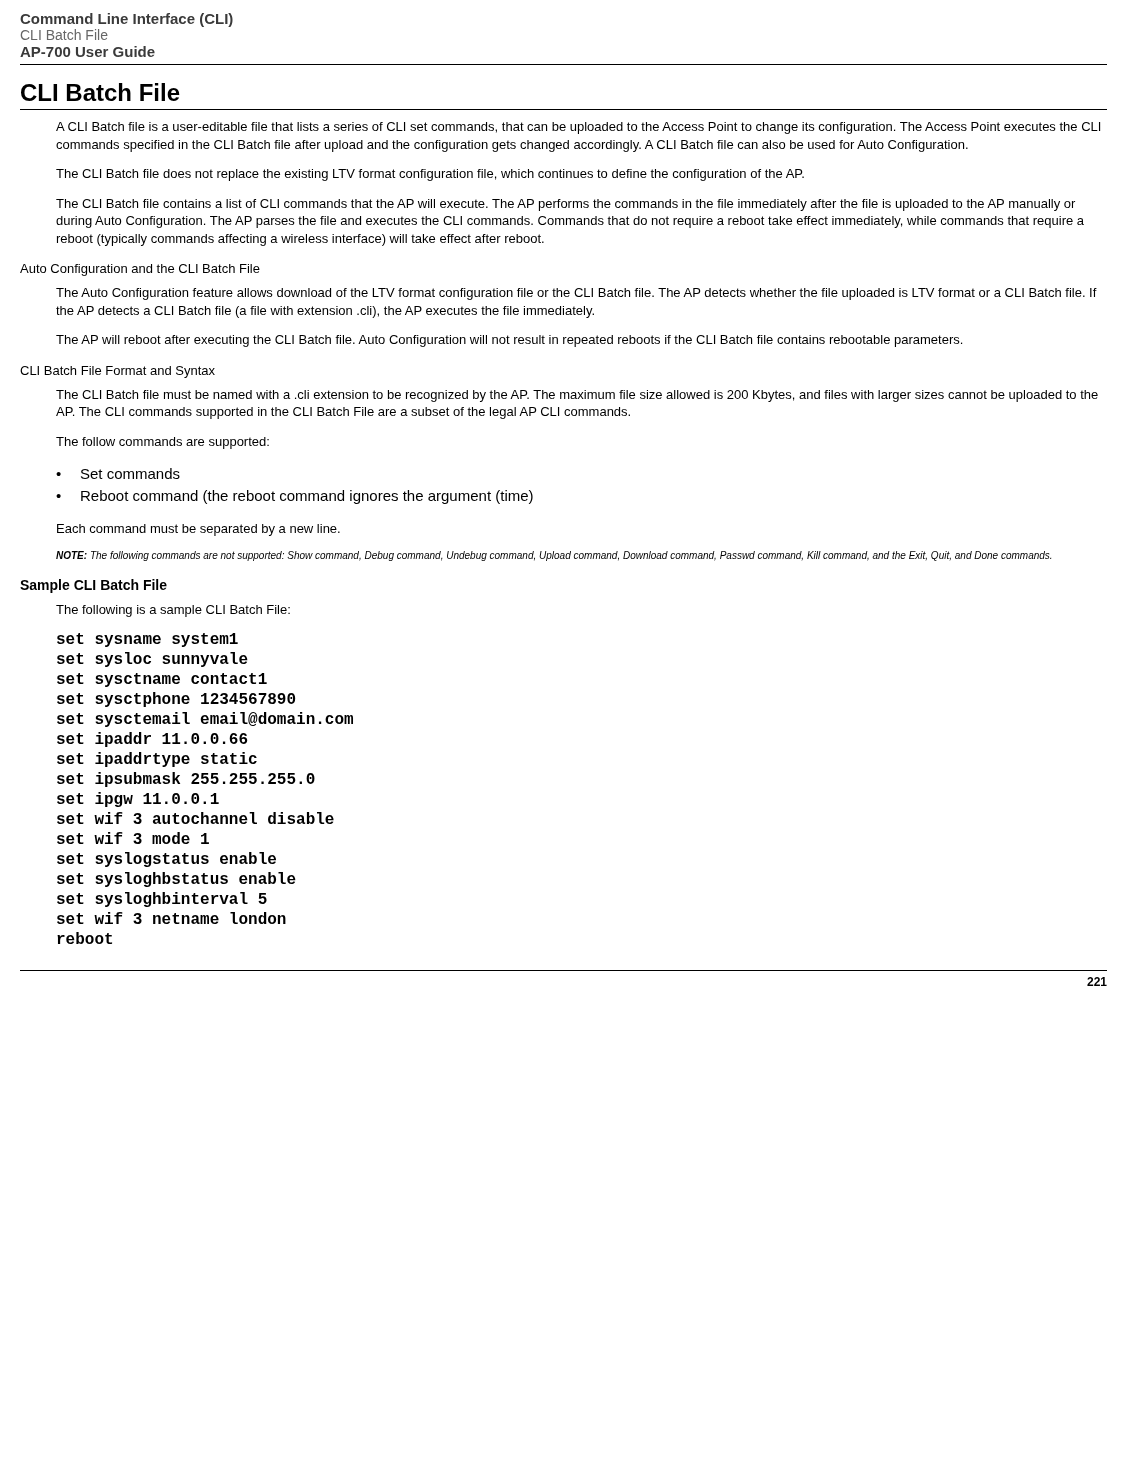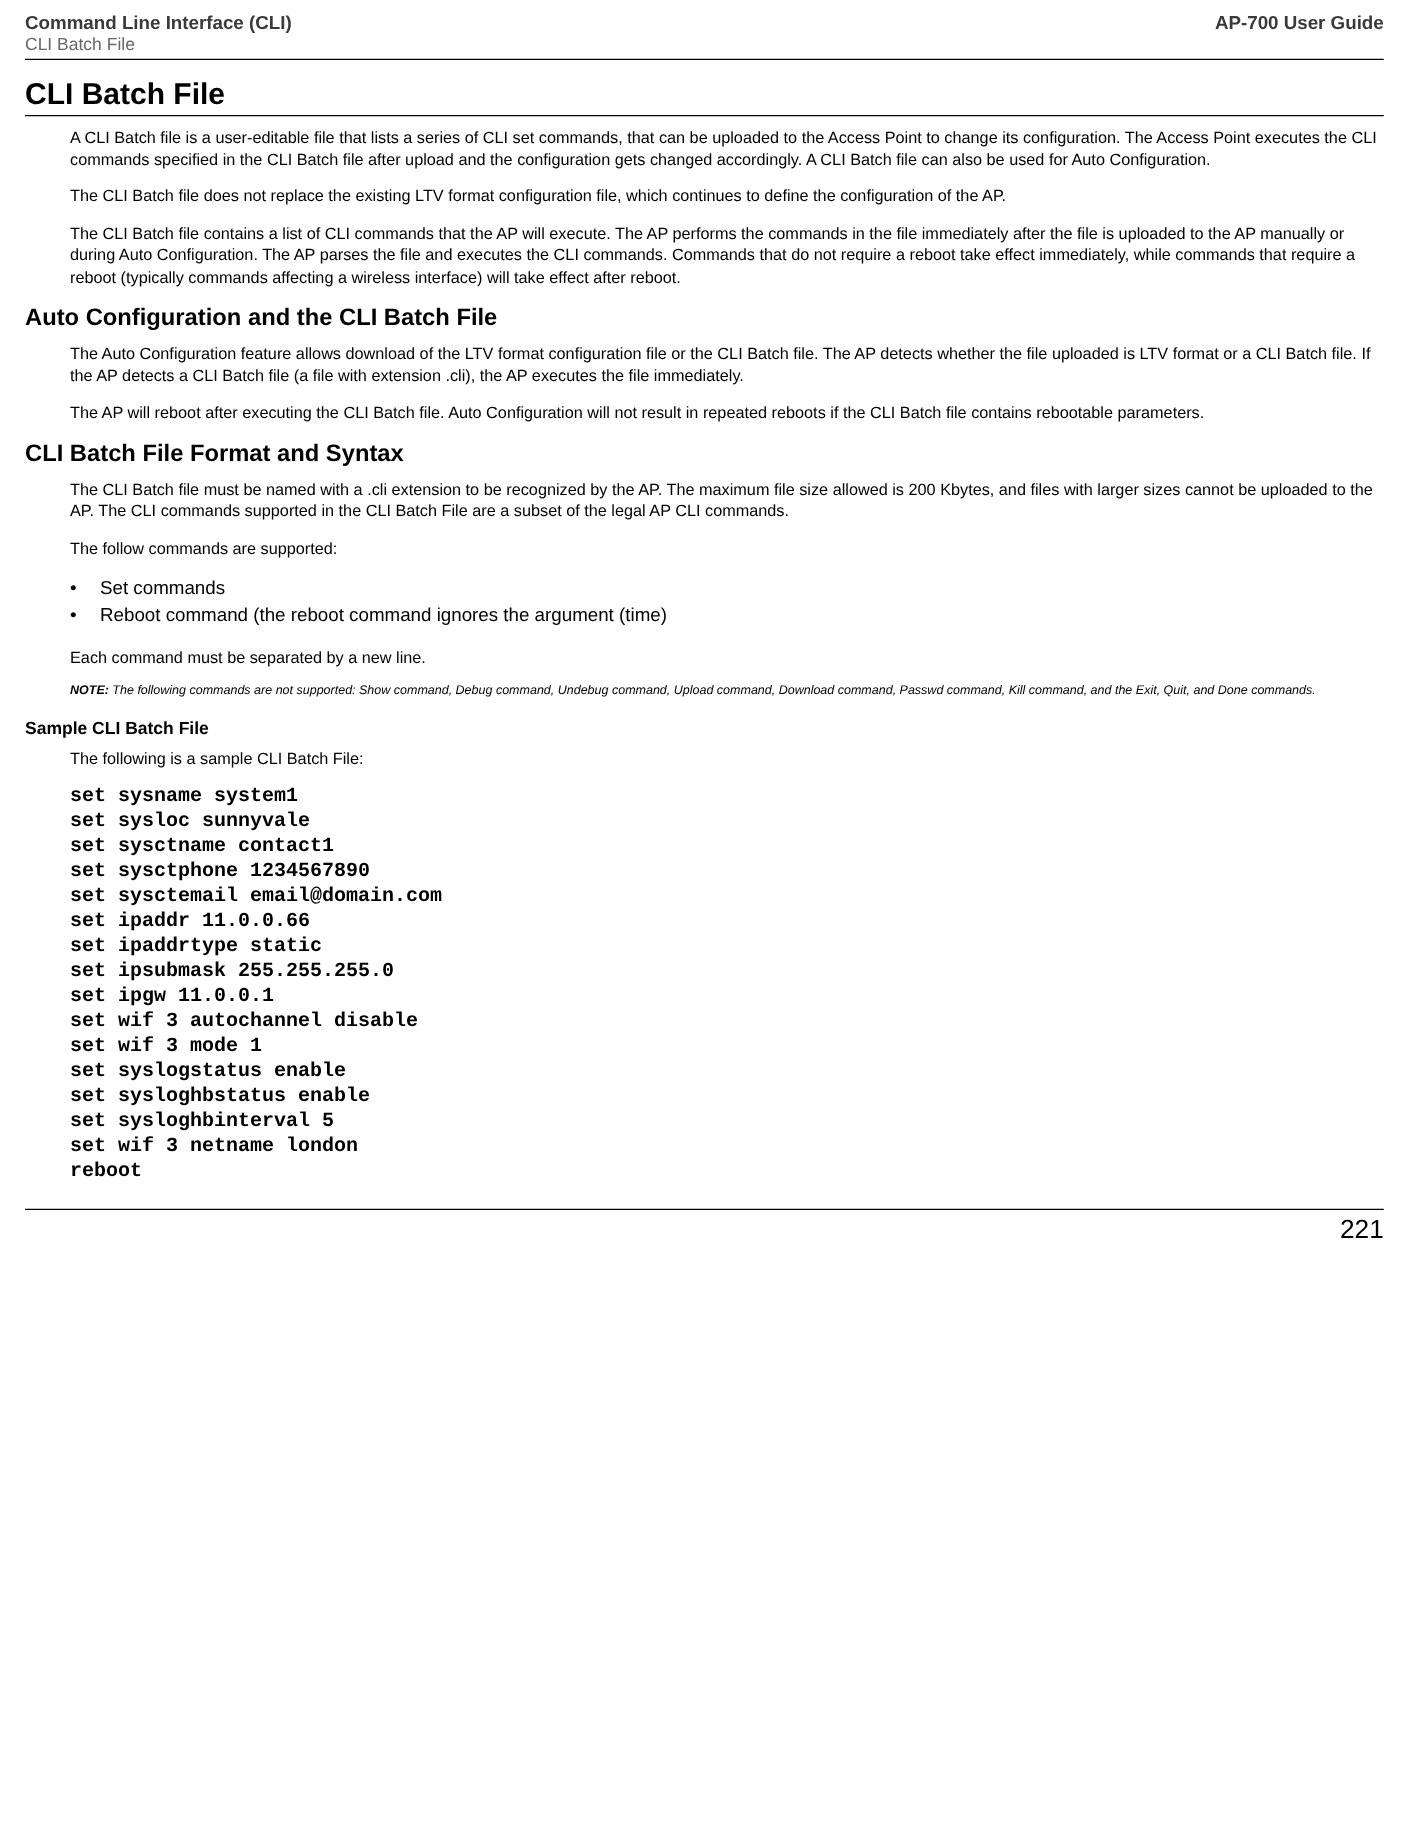--- a/index.html
+++ b/index.html
@@ -12,20 +12,21 @@
       background: #fff;
       color: #000;
       padding: 10px 20px 20px 20px;
       width: 1127px;
     }
     .header-row {
       display: flex;
       justify-content: space-between;
       align-items: flex-start;
       padding-bottom: 4px;
+      flex-direction: column;
     }
     .header-left {
       font-size: 15px;
     }
     .header-left .line1 {
       font-weight: bold;
       color: #3a3a3a;
     }
     .header-left .line2 {
       color: #666;
@@ -47,22 +48,22 @@
       padding-bottom: 2px;
       border-bottom: 1px solid #000;
       margin-bottom: 8px;
     }
     .body-text {
       font-size: 13px;
       margin: 0 0 12px 36px;
       line-height: 1.35;
     }
     h2.subsection {
-      font-size: 19px;
-      font-weight: bold;
+      font-size: 13px;
+      font-weight: normal;
       margin: 14px 0 8px 0;
     }
     h3.subsub {
       font-size: 14px;
       font-weight: bold;
       margin: 14px 0 8px 0;
     }
     .bullet-list {
       margin: 0 0 12px 36px;
       font-size: 15px;
@@ -95,22 +96,22 @@
       margin: 0 0 4px 36px;
       line-height: 1.25;
     }
     .footer-rule {
       border: none;
       border-top: 1px solid #000;
       margin-top: 20px;
     }
     .page-number {
       text-align: right;
-      font-weight: normal;
-      font-size: 21px;
+      font-weight: bold;
+      font-size: 12px;
       padding-top: 4px;
     }
   </style>
 </head>
 <body>
 
 <div class="header-row">
   <div class="header-left">
     <div class="line1">Command Line Interface (CLI)</div>
     <div class="line2">CLI Batch File</div>

